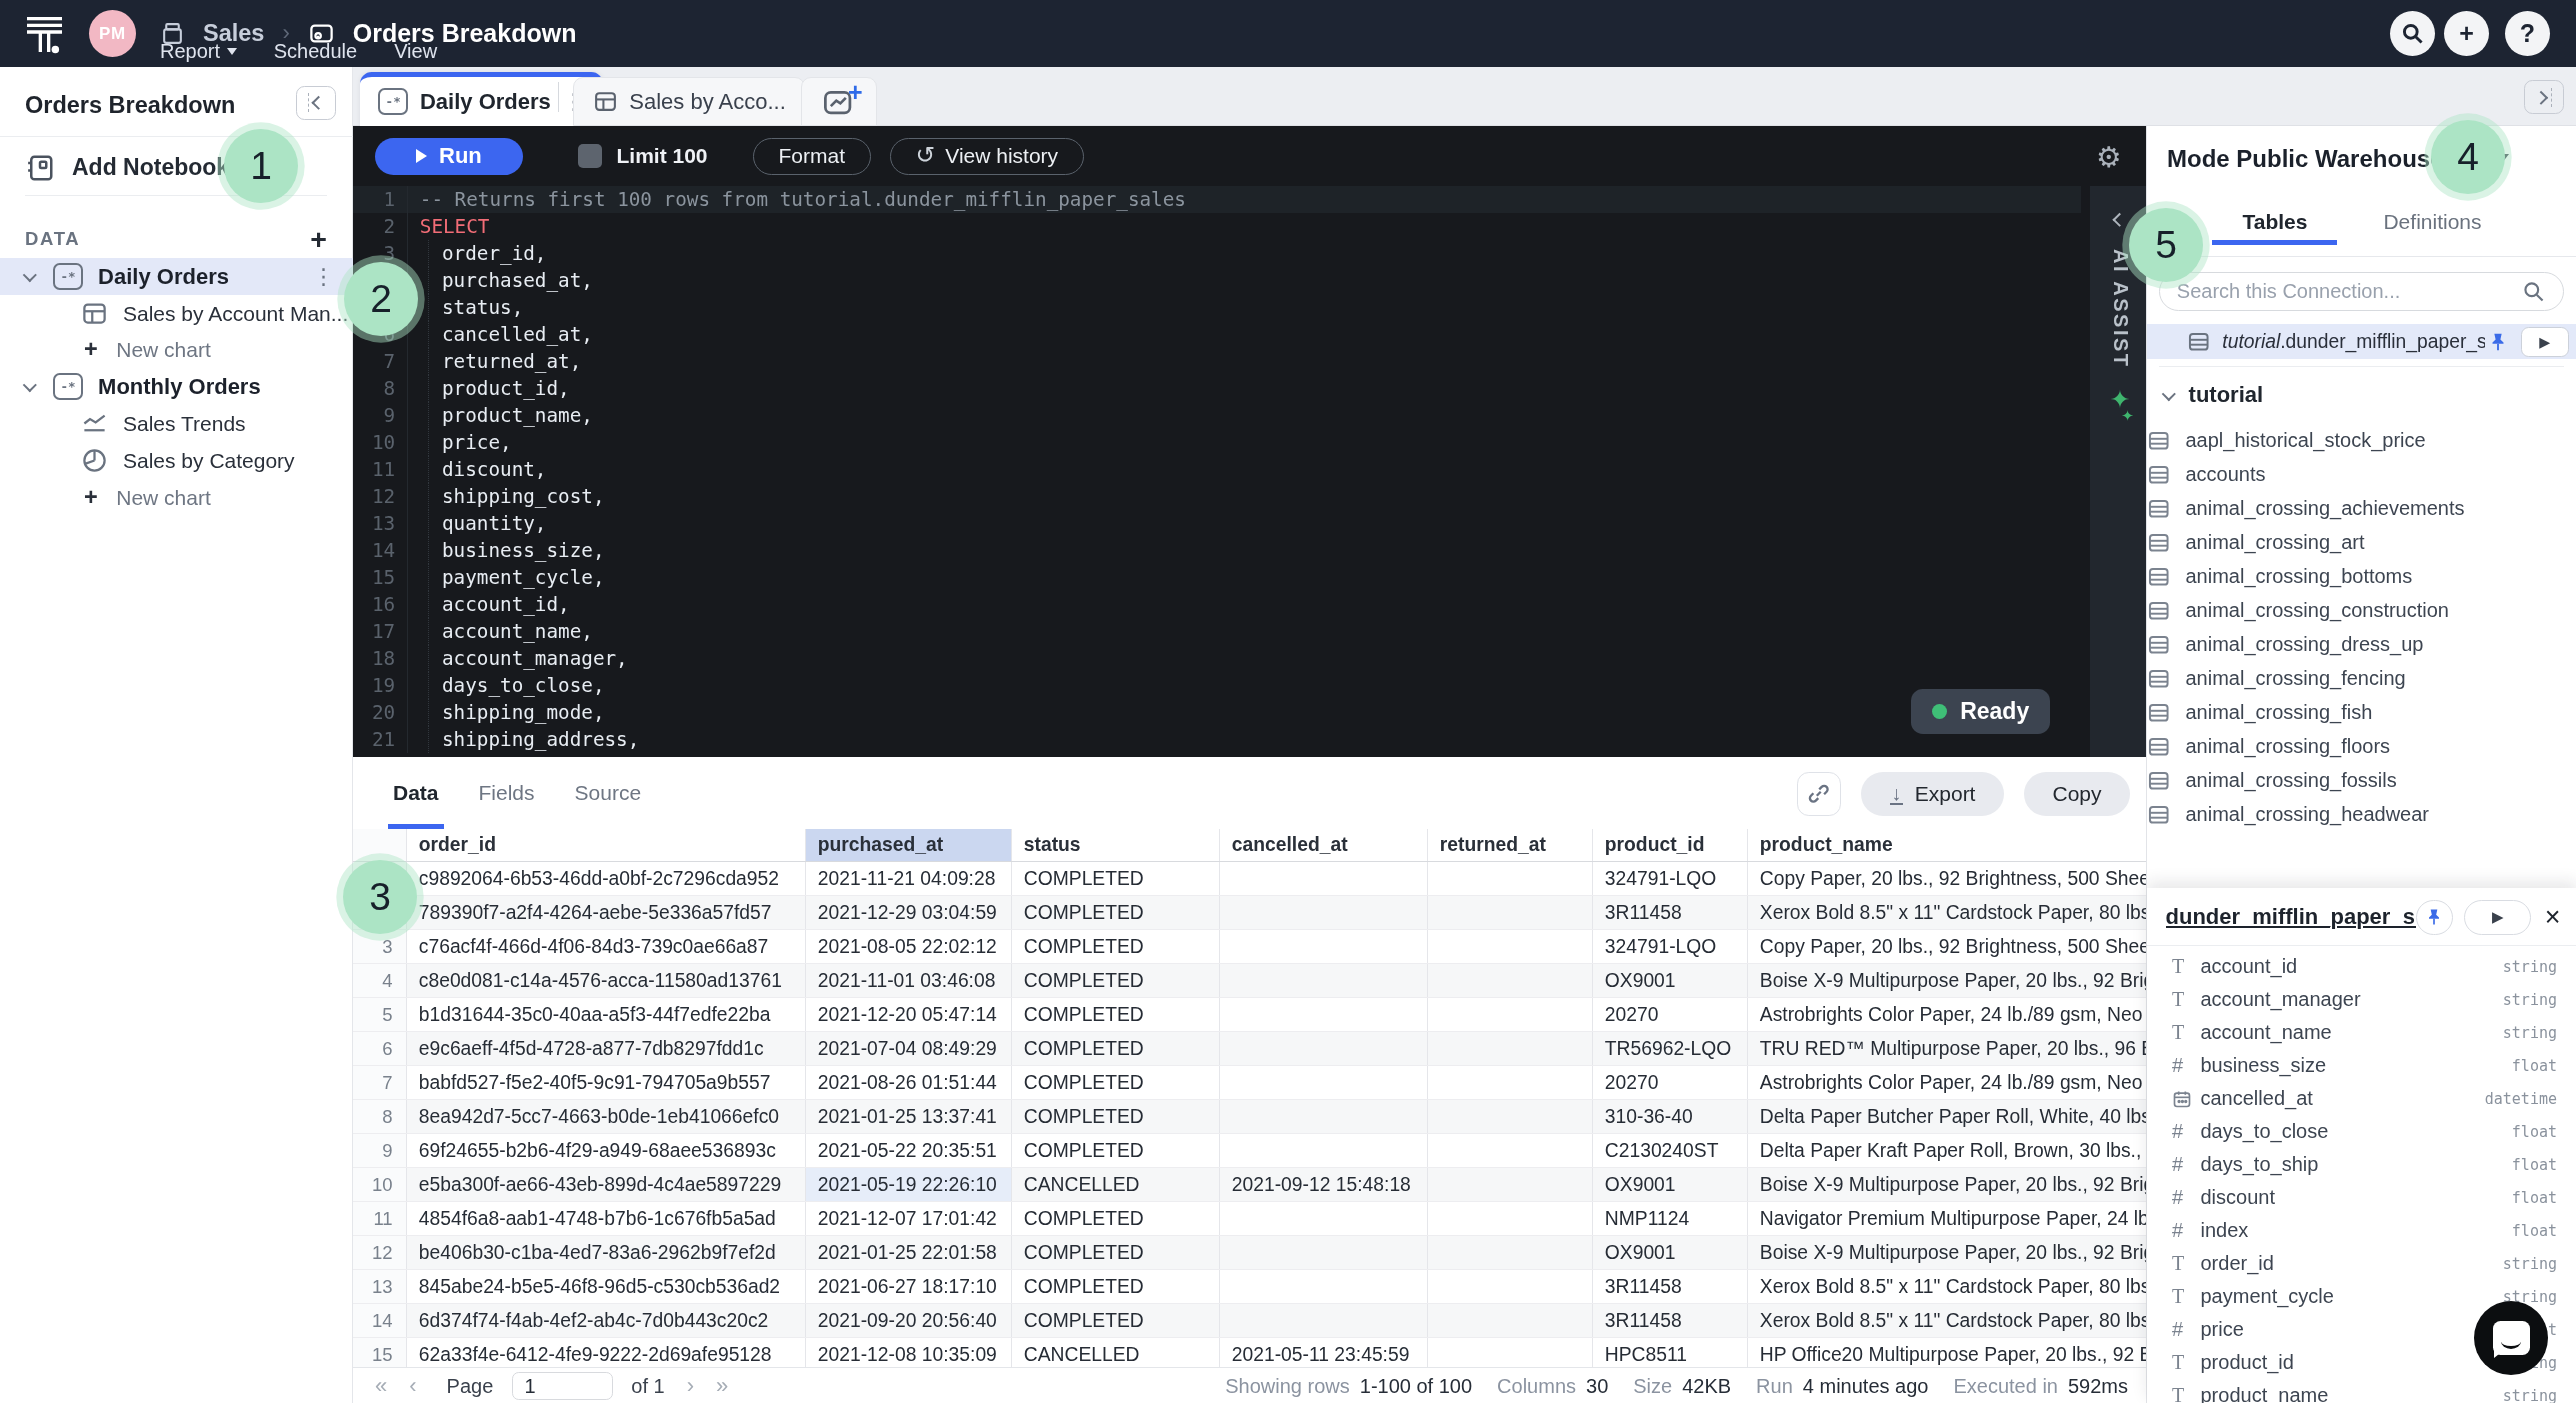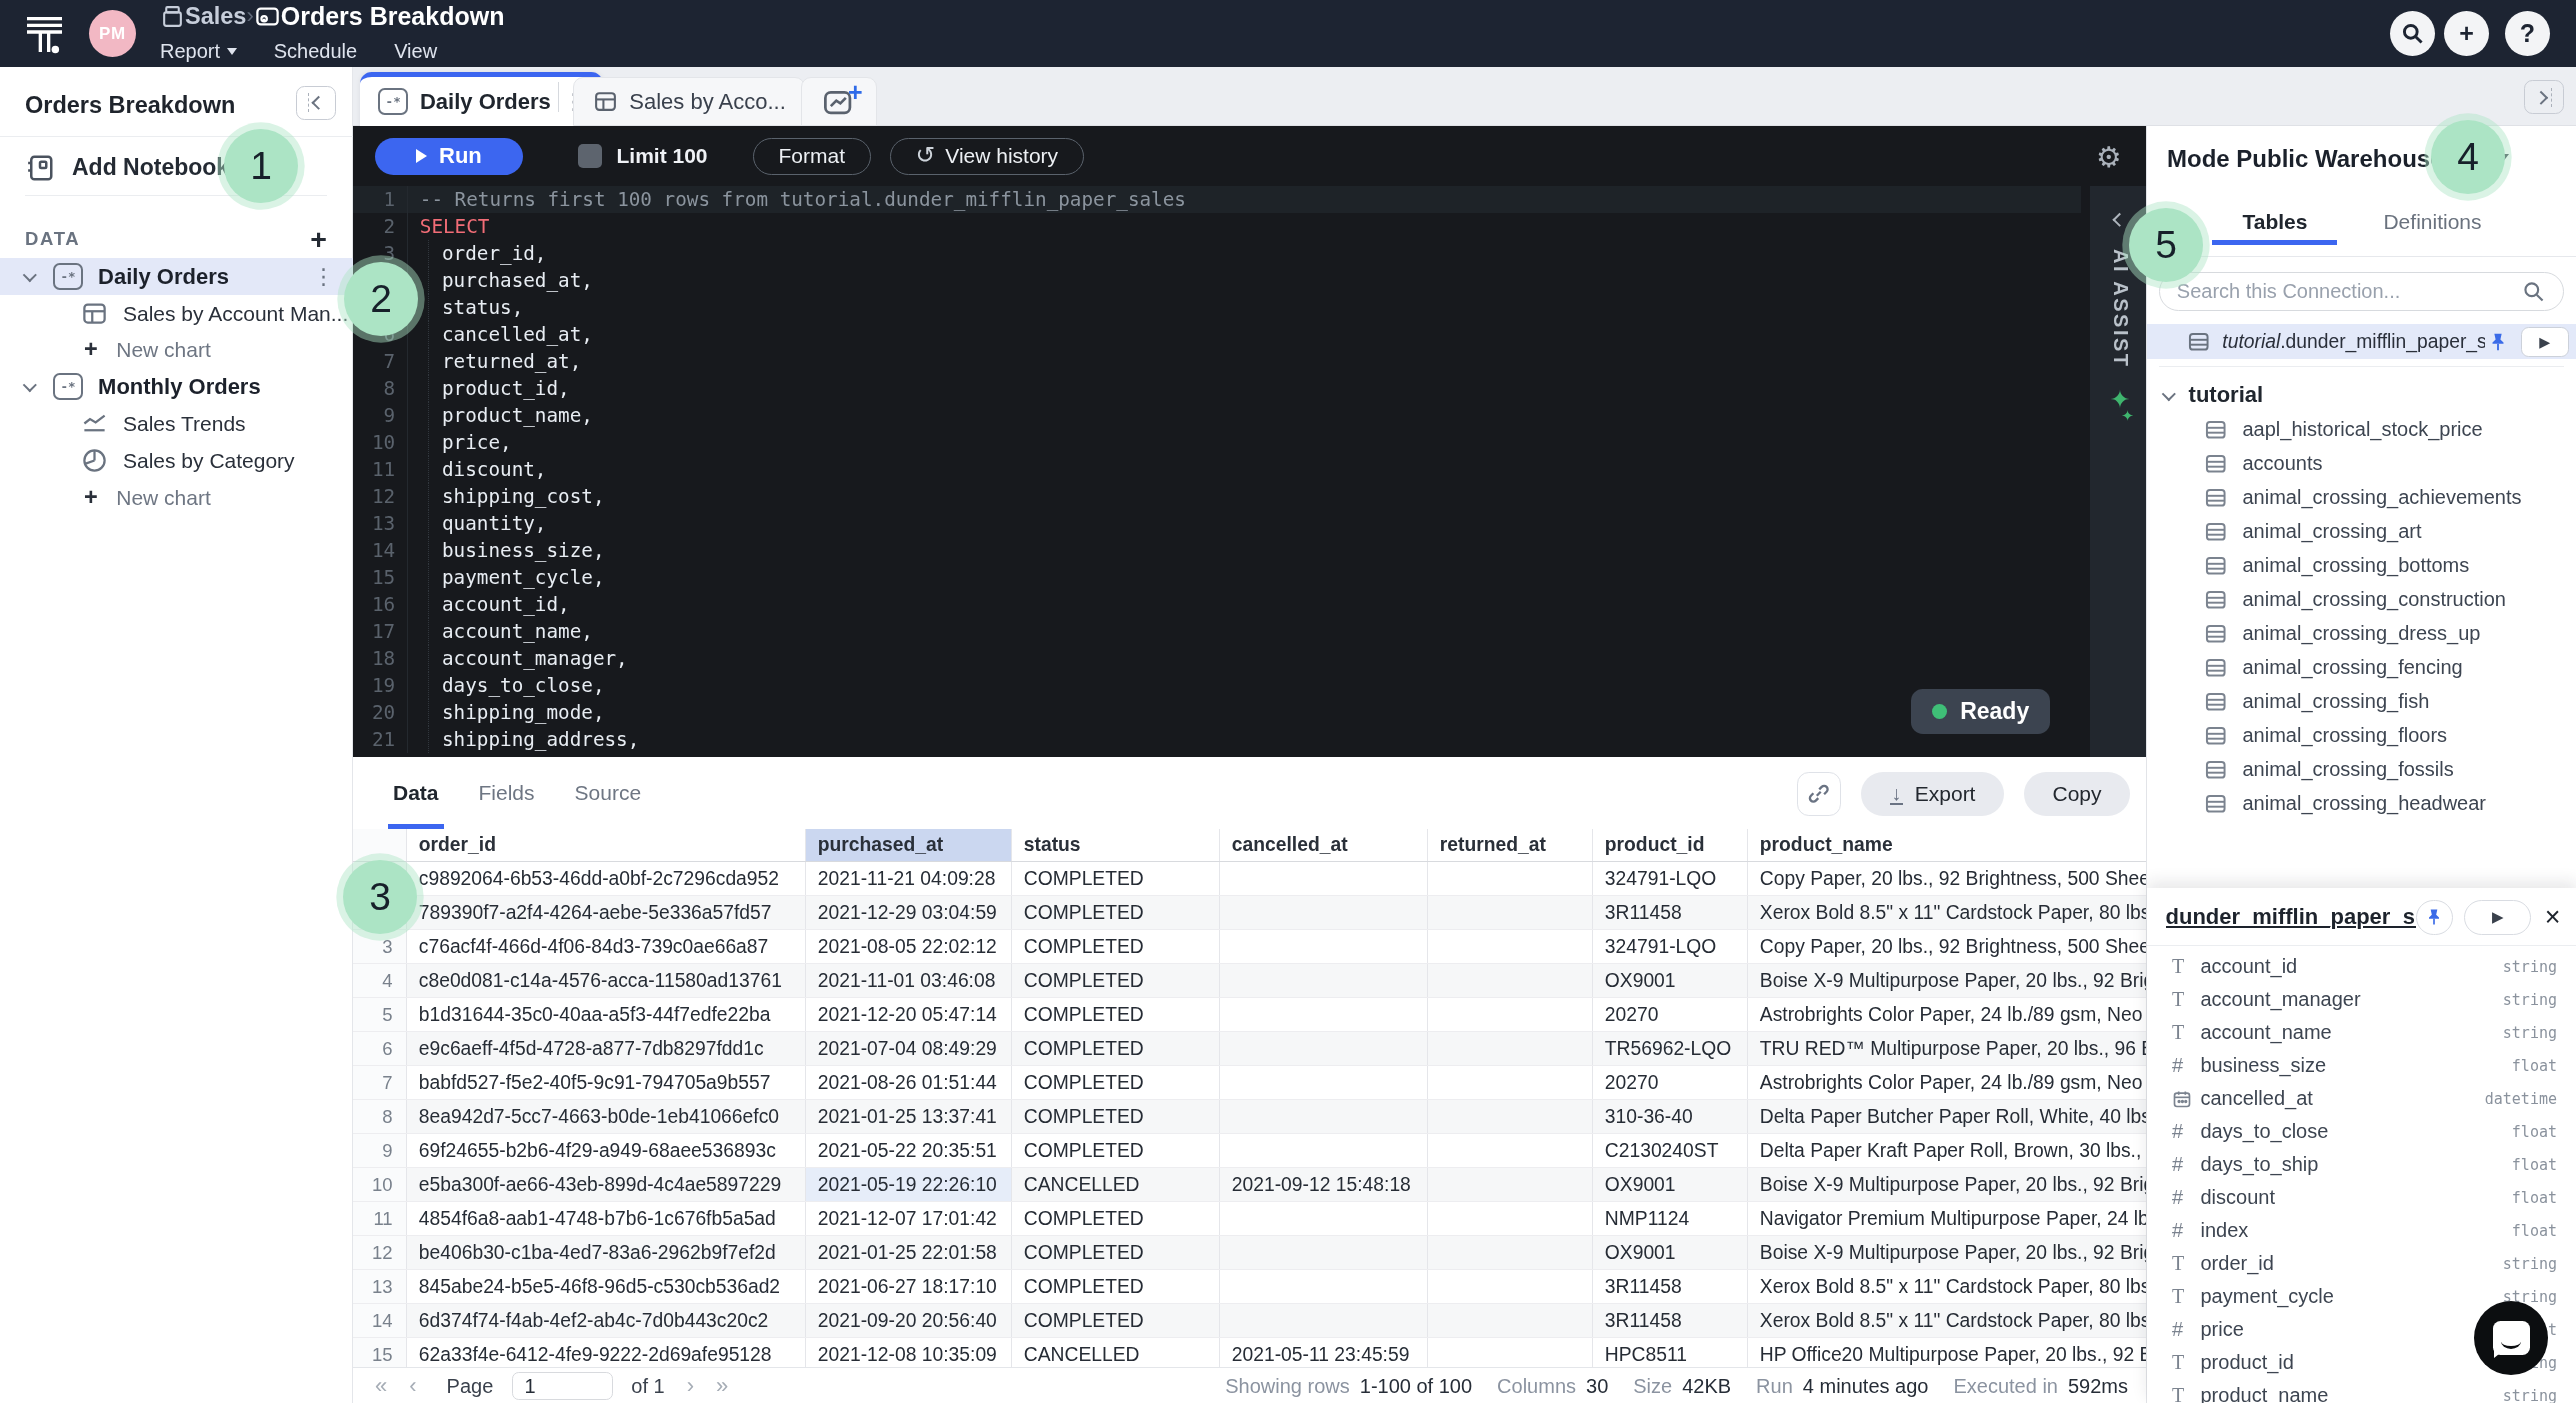--- a/index.html
+++ b/index.html
@@ -5,21 +5,21 @@
   html,body{margin:0;padding:0;background:#fff;}
   #app{position:relative;width:2576px;height:1404px;overflow:hidden;
        font-family:"Liberation Sans",sans-serif;color:#262c36;background:#fff;}
   .abs{position:absolute;}
 
   
   #topbar{left:0;top:0;width:2576px;height:67px;background:#1d2432;}
   #logo{left:22px;top:11.8px;width:45px;height:45px;}
   #avatar{left:89px;top:10px;width:47px;height:47px;border-radius:50%;background:#f2b8c4;
           display:flex;align-items:center;justify-content:center;color:#fff;font-size:17px;font-weight:700;letter-spacing:0.8px;}
-  #crumb-row{left:160px;top:1px;height:30px;display:flex;align-items:center;gap:0;}
+  #crumb-row{left:160px;top:18px;height:30px;display:flex;align-items:center;gap:18px;}
   .crumb-ws{color:#c7cedb;font-size:23.5px;font-weight:600;}
   .crumb-sep{color:#5f6878;font-size:22px;}
   .crumb-report{color:#ffffff;font-size:25px;font-weight:700;}
   #menu-row{left:160px;top:40px;height:23.5px;display:flex;align-items:center;gap:37px;}
   .menu-item{color:#dfe4ee;font-size:20px;display:flex;align-items:center;gap:6.7px;}
   .nav-circle{width:45px;height:45px;border-radius:50%;background:#f3f4f6;color:#1d2432;
               display:flex;align-items:center;justify-content:center;top:11px;}
   .nav-circle span{font-size:25px;font-weight:700;}
 
   
@@ -152,21 +152,21 @@
   #rb-search .ph{font-size:20px;color:#99a1ad;flex:1;}
   #pinned-row{left:0;top:198px;width:430px;height:35px;background:#e3e9f9;display:flex;align-items:center;}
   #pinned-row .nm{font-size:19.3px;color:#2a2f3a;margin-left:11.8px;white-space:nowrap;overflow:hidden;}
   #pinned-row .nm .sch{font-style:italic;}
   .mini-play{width:54px;height:30px;border:1.7px solid #ccd1da;border-radius:7.6px;background:#fff;box-sizing:border-box;
              display:flex;align-items:center;justify-content:center;color:#3a414c;font-size:14.3px;}
   #rb-div{left:11.8px;top:240px;width:405px;}
   #schema-row{left:17px;top:252px;display:flex;align-items:center;gap:15px;height:34px;}
   #schema-row .sch-name{font-size:22px;font-weight:700;color:#20262e;}
   #rb-tables{left:0;top:292px;width:430px;}
-  .rbt-row{height:34px;display:flex;align-items:flex-start;padding-left:57px;gap:15px;}
+  .rbt-row{height:34px;display:flex;align-items:flex-end;gap:15px;}
   .rbt-row .nm{font-size:20px;color:#3d4551;white-space:nowrap;}
   .gicon{color:#7b838f;flex:none;}
 
   
   #field-panel{left:0px;top:762px;width:430px;height:516px;background:#fff;box-shadow:0 -6.7px 15px rgba(25,30,40,.10);}
   #fp-head{left:18.5px;top:11.8px;width:395px;display:flex;align-items:center;}
   #fp-title{font-size:22px;font-weight:700;color:#1d232c;text-decoration:underline;flex:1;white-space:nowrap;overflow:hidden;}
   #fp-pin{width:37px;height:35px;border:1.7px solid #d9dce2;border-radius:18.5px;box-sizing:border-box;display:flex;align-items:center;justify-content:center;}
   #fp-play{margin-left:11.8px;width:67px;height:35px;border:1.7px solid #d9dce2;border-radius:18.5px;box-sizing:border-box;
            display:flex;align-items:center;justify-content:center;color:#3a414c;font-size:15px;}

